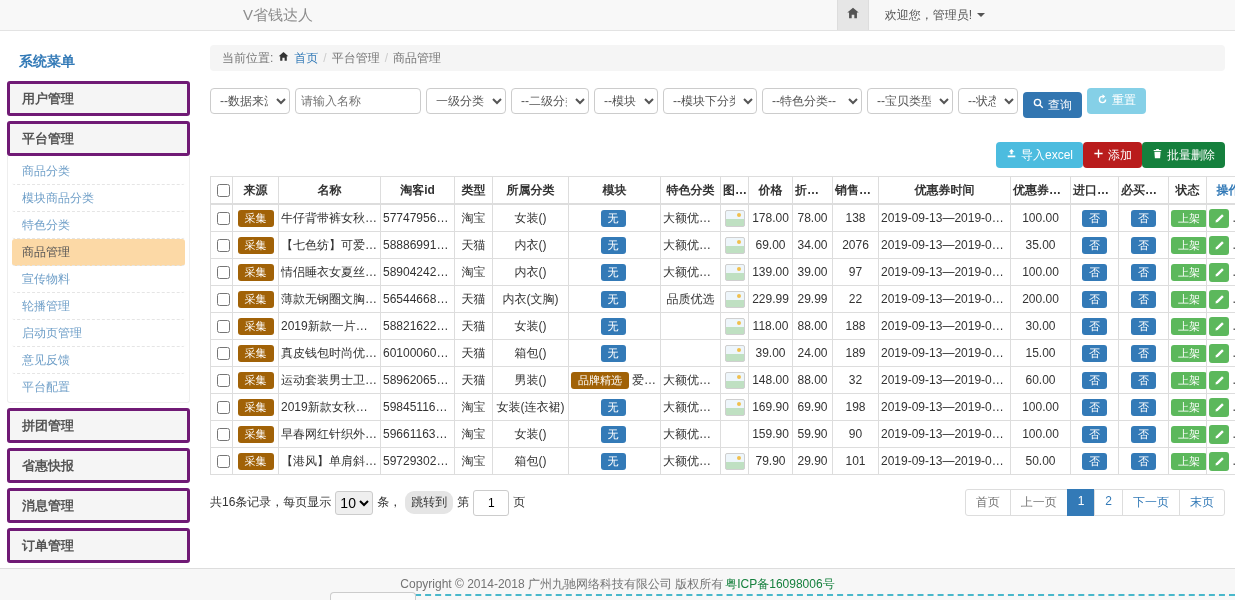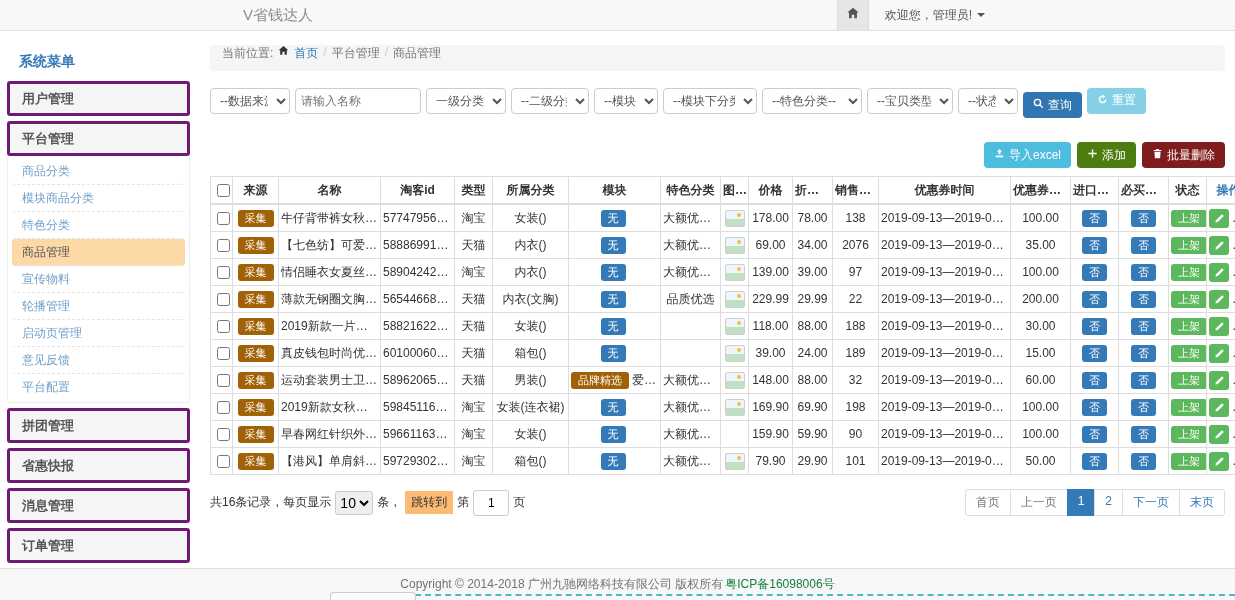--- a/index.html
+++ b/index.html
@@ -20,38 +20,38 @@
   .menu-header{background:#f5f5f5;border:3px solid #701a75;border-radius:3px;font-size:13px;color:#555;
     padding:0 12px;height:29px;line-height:29px;cursor:pointer;font-weight:bold;}
   .menu-sub{background:#fff;border:1px solid #eee;border-top:none;border-radius:0 0 3px 3px;padding:2px 4px;}
   .menu-item{font-size:12px;color:#6f9fc8;padding:0 10px;height:26px;line-height:26px;
     border-bottom:1px dashed #e5e5e5;cursor:pointer;border-radius:3px;}
   .menu-item:last-child{border-bottom:none;}
   .menu-item.active{background:#fcd9a6;color:#555;}
   
   .main{flex:1;margin:14px 10px 0 20px;min-width:0;}
   .breadcrumb{background:#f5f5f5;border-radius:4px;font-size:12px;color:#777;height:26px;
-    display:flex;padding:0 12px;gap:5px;}
+    display:flex;align-items:center;padding:0 12px;gap:5px;}
   .breadcrumb .bc-home{color:#337ab7;cursor:pointer;}
   .breadcrumb .sep{color:#ccc;}
   .breadcrumb .cur{color:#777;}
   
   .filters{display:flex;align-items:center;gap:5px;margin-top:12px;flex-wrap:nowrap;}
   .filters select,.filters input{height:26px;border:1px solid #ccc;border-radius:4px;font-size:12px;color:#555;
     padding:0 5px;background:#fff;box-sizing:border-box;}
   .btn{border:none;border-radius:4px;color:#fff;font-size:12px;height:26px;padding:0 10px;cursor:pointer;
     display:inline-flex;align-items:center;gap:4px;}
   .btn svg{flex:none;}
   .btn-search{background:#3276b1;margin-top:9px;}
   .btn-reset{background:#85d0e7;}
   
-  .actions{display:flex;justify-content:flex-end;gap:6px;margin-top:24px;}
+  .actions{display:flex;justify-content:flex-end;margin-top:24px;}
   .btn-import{background:#4cbcdf;}
-  .btn-add{background:#4d7c0f;justify-content:space-between;}
-  .btn-batchdel{background:#7f1d1d;}
+  .btn-add{background:#b91c1c;justify-content:space-between;}
+  .btn-batchdel{background:#15803d;}
   
   table{border-collapse:collapse;width:100%;margin-top:8px;table-layout:fixed;font-size:12px;}
   th,td{border:1px solid #ddd;text-align:center;padding:2px 2px;height:22px;overflow:hidden;
     white-space:nowrap;text-overflow:ellipsis;}
   th{font-weight:bold;color:#333;border-bottom:2px solid #ddd;}
   th.ops-head{color:#337ab7;}
   .badge{display:inline-block;border-radius:3px;color:#fff;font-size:11px;padding:2px 7px;line-height:13px;}
   .badge-orange{background:#a16207;}
   .badge-blue{background:#337ab7;}
   .badge-green{background:#5cb85c;}
@@ -60,21 +60,21 @@
     vertical-align:middle;background:linear-gradient(180deg,#eef6fb 55%,#bfe0c2 55%);position:relative;}
   .thumb:after{content:"";position:absolute;right:3px;top:2px;width:4px;height:4px;border-radius:50%;background:#f0c04e;}
   .icon-btn{display:inline-flex;width:20px;height:19px;border-radius:3px;align-items:center;justify-content:center;
     cursor:pointer;vertical-align:middle;}
   .icon-btn.edit{background:#5cb85c;margin-right:3px;}
   .icon-btn.del{background:#d9534f;}
   
   .pager-row{display:flex;justify-content:space-between;align-items:center;margin-top:14px;font-size:12px;color:#333;}
   .pager-left{display:flex;align-items:center;gap:4px;}
   .pager-left select{height:24px;border:1px solid #ccc;border-radius:3px;font-size:14px;}
-  .jump-label{background:#fdba74;border-radius:1px;padding:3px 6px;cursor:pointer;}
+  .jump-label{background:#e5e5e5;border-radius:9px;padding:3px 6px;cursor:pointer;}
   .jump-input{width:30px;height:22px;border:1px solid #ccc;border-radius:3px;text-align:center;font-size:12px;}
   .pages{display:flex;}
   .page-btn{border:1px solid #ddd;background:#fff;color:#337ab7;padding:4px 10px;margin-left:-1px;cursor:pointer;}
   .page-btn:first-child{border-radius:3px 0 0 3px;}
   .page-btn:last-child{border-radius:0 3px 3px 0;}
   .page-btn.active{background:#337ab7;border-color:#337ab7;color:#fff;}
   .page-btn.disabled{color:#777;}
   
   .footer{position:absolute;left:0;right:0;bottom:0;height:31px;background:#f7f7f7;border-top:1px solid #ddd;
     display:flex;align-items:center;justify-content:center;font-size:12px;color:#737373;z-index:5;}

